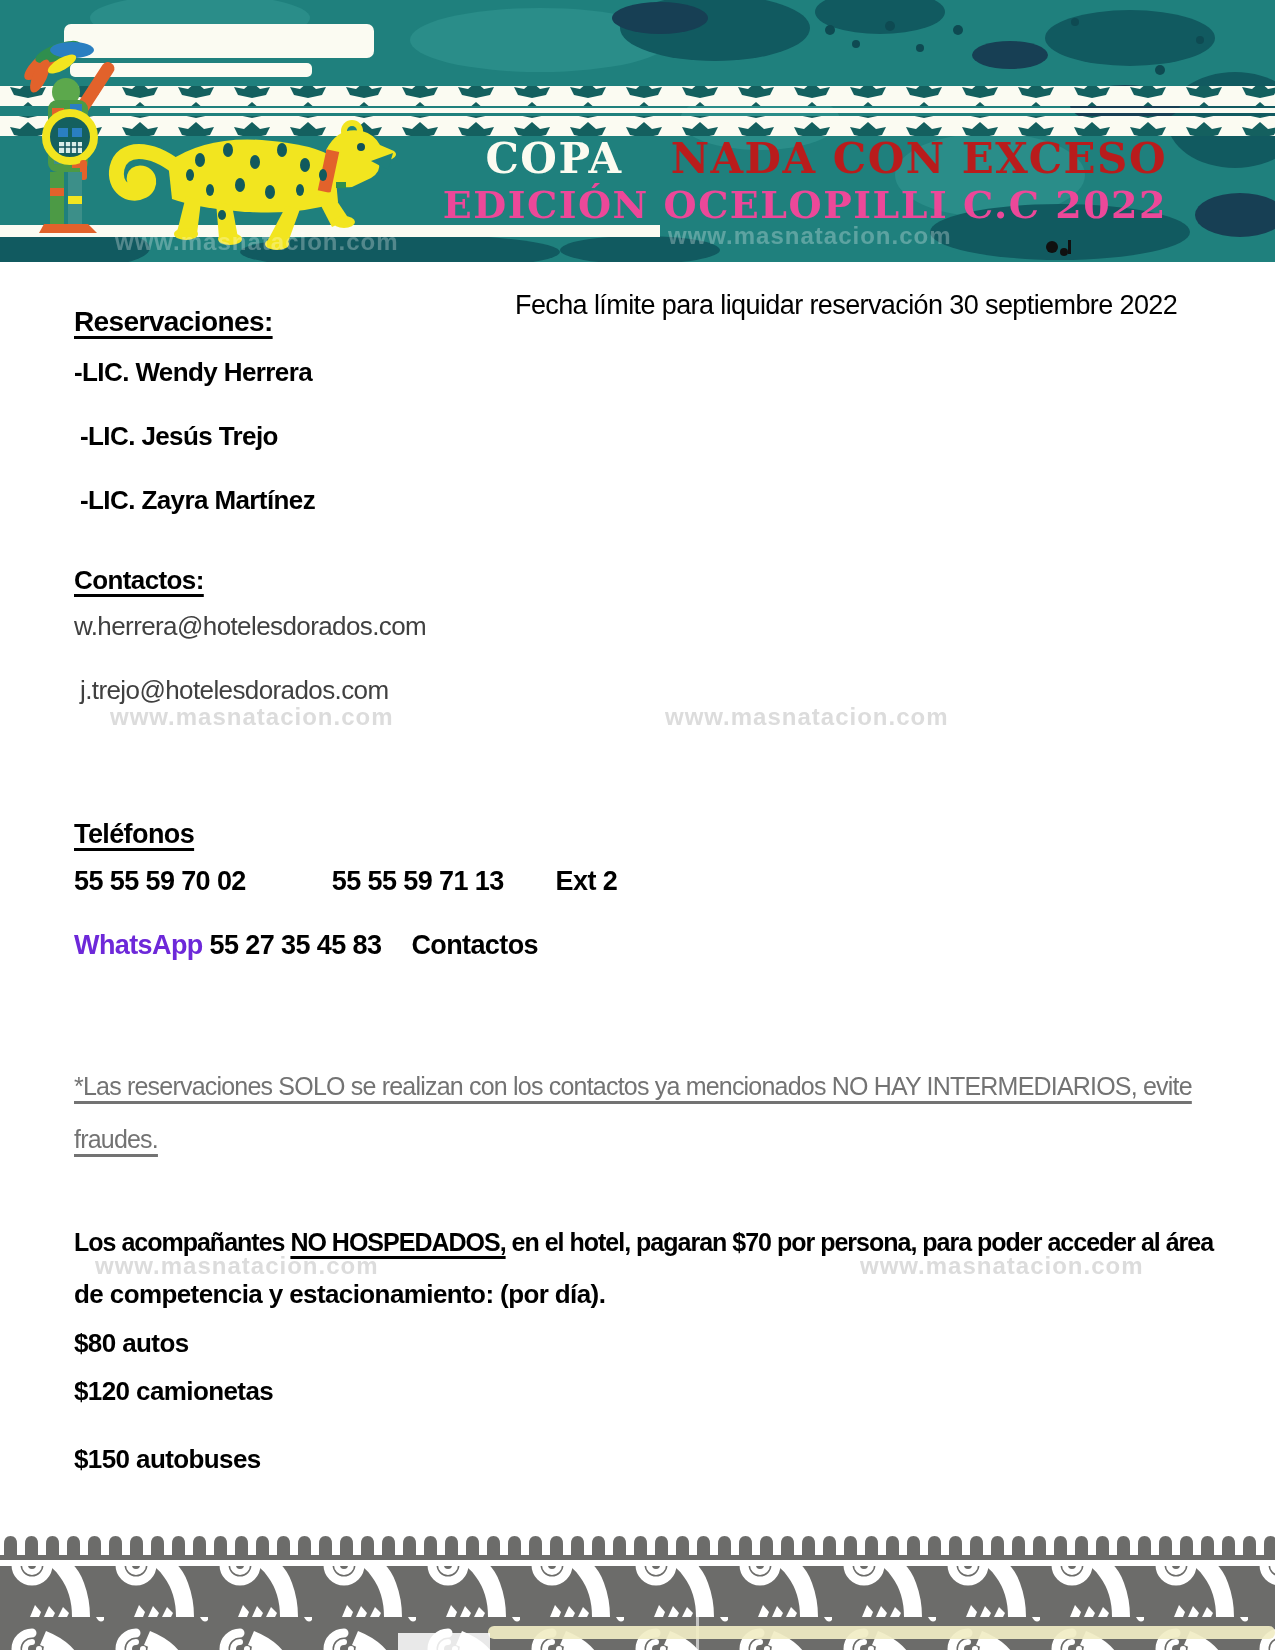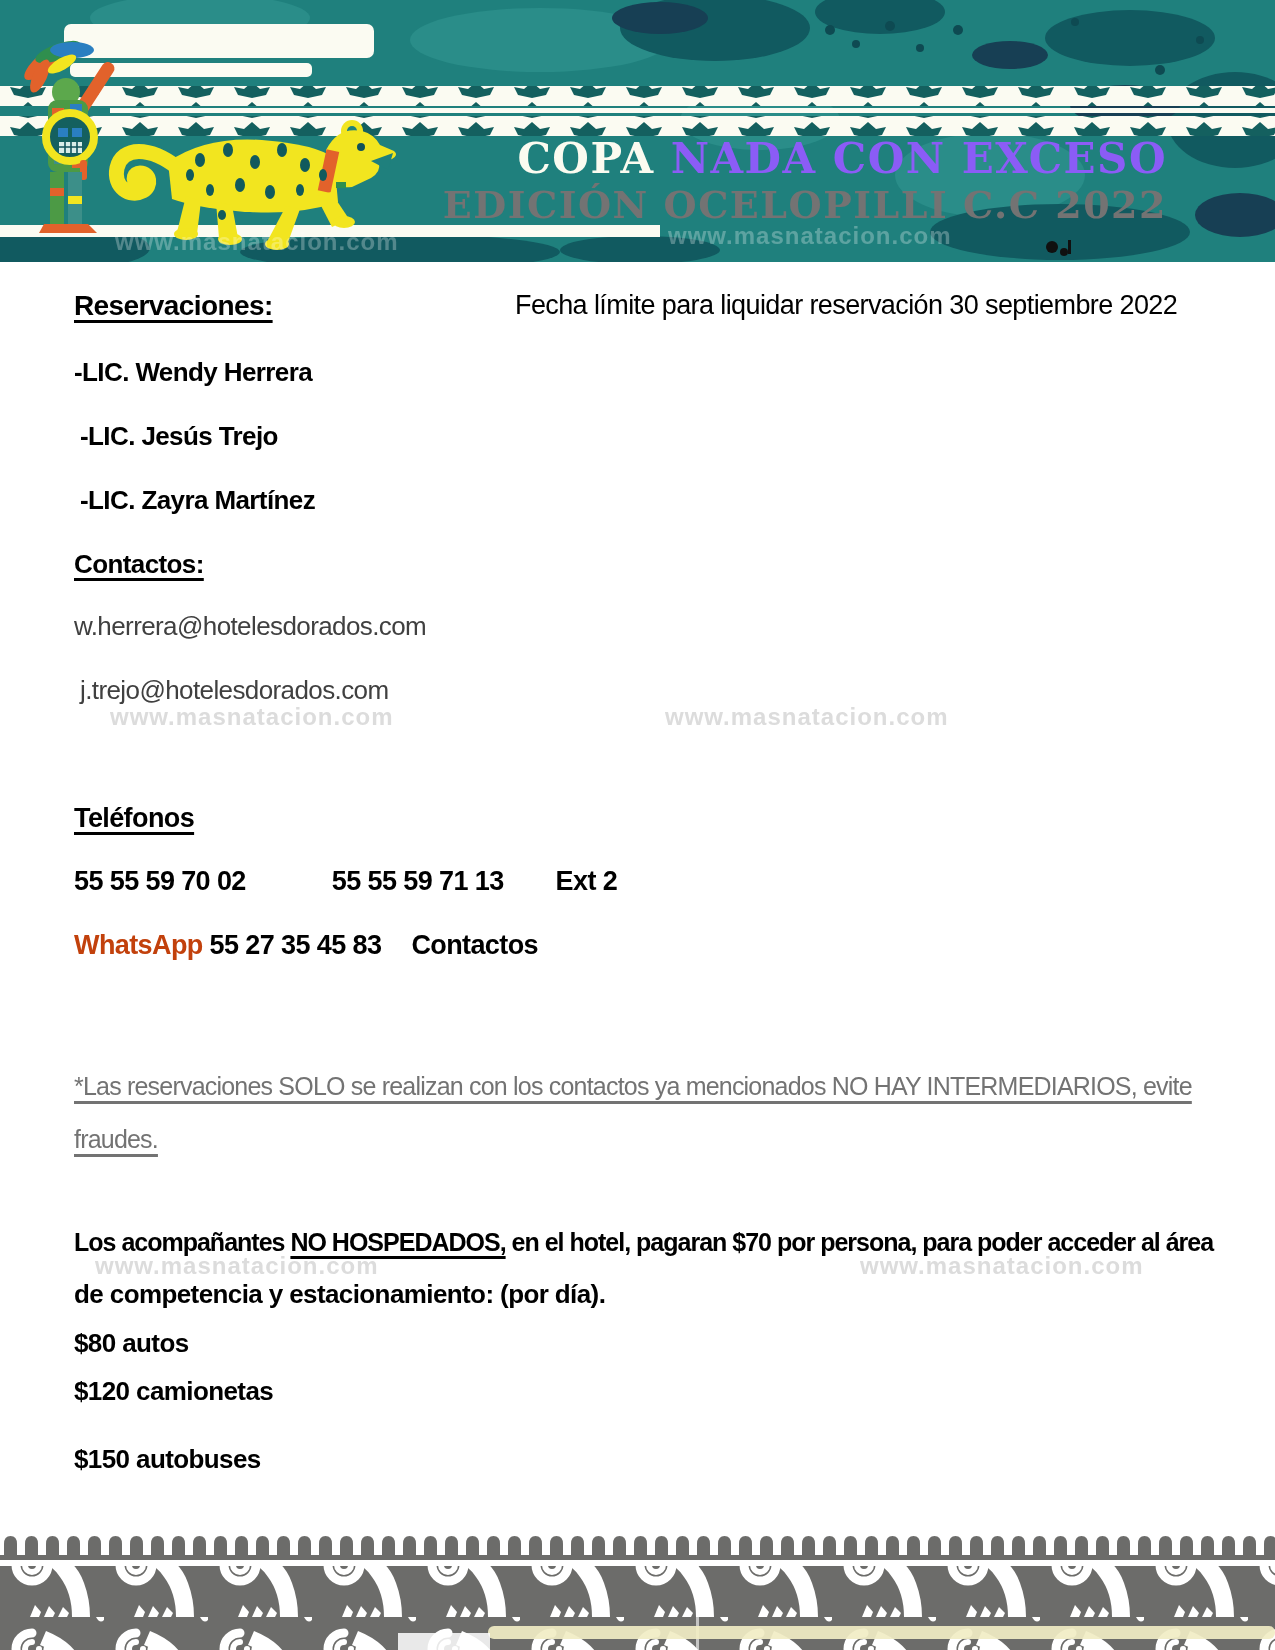--- a/index.html
+++ b/index.html
@@ -16,44 +16,44 @@
   .banner-title{
     position:absolute;top:136px;right:108px;
     text-align:right;
     font-family:"DejaVu Serif", serif;
     font-weight:700;
     letter-spacing:1.5px;
     line-height:46px;
     white-space:nowrap;
   }
   .banner-line1{font-size:42px;color:#FBFBF0;}
-  .banner-line1 .hl{color:#8b5cf6;}
-  .banner-line2{font-size:38px;color:#737373;}
+  .banner-line1 .hl{color:#b91c1c;margin-left:32px;}
+  .banner-line2{font-size:38px;color:#ec4899;}
   
   .wm{
     font-weight:700;font-size:24px;letter-spacing:1px;
     color:#DCDCDC; white-space:nowrap; pointer-events:none;
   }
   .wm-banner{color:rgba(255,255,255,0.28);}
   
   .t{
     font-size:26px;color:#000;letter-spacing:-0.6px;white-space:nowrap;
   }
   .b{font-weight:700;}
-  .u{text-decoration:underline;text-decoration-thickness:2.5px;text-underline-offset:5px;}
+  .u{text-decoration:underline;text-decoration-thickness:2.5px;text-underline-offset:5px;margin-top:16px;}
   .link{
     color:#404040;font-weight:400;
     text-decoration-thickness:2px;text-underline-offset:5px;
     cursor:pointer;
   }
   .red{
     color:#737373;font-weight:400;font-size:25px;letter-spacing:-0.8px;
     text-decoration:underline;text-decoration-thickness:2.5px;text-underline-offset:6px;
   }
-  .green{color:#c2410c;}
+  .green{color:#6d28d9;}
   .gap1{display:inline-block;width:86px;}
   .gap2{display:inline-block;width:52px;}
   .gap3{display:inline-block;width:30px;}
 </style>
 </head>
 <body>
 
 <div class="page">
 
   <svg class="banner-svg" width="1275" height="262" viewBox="0 0 1275 262">

